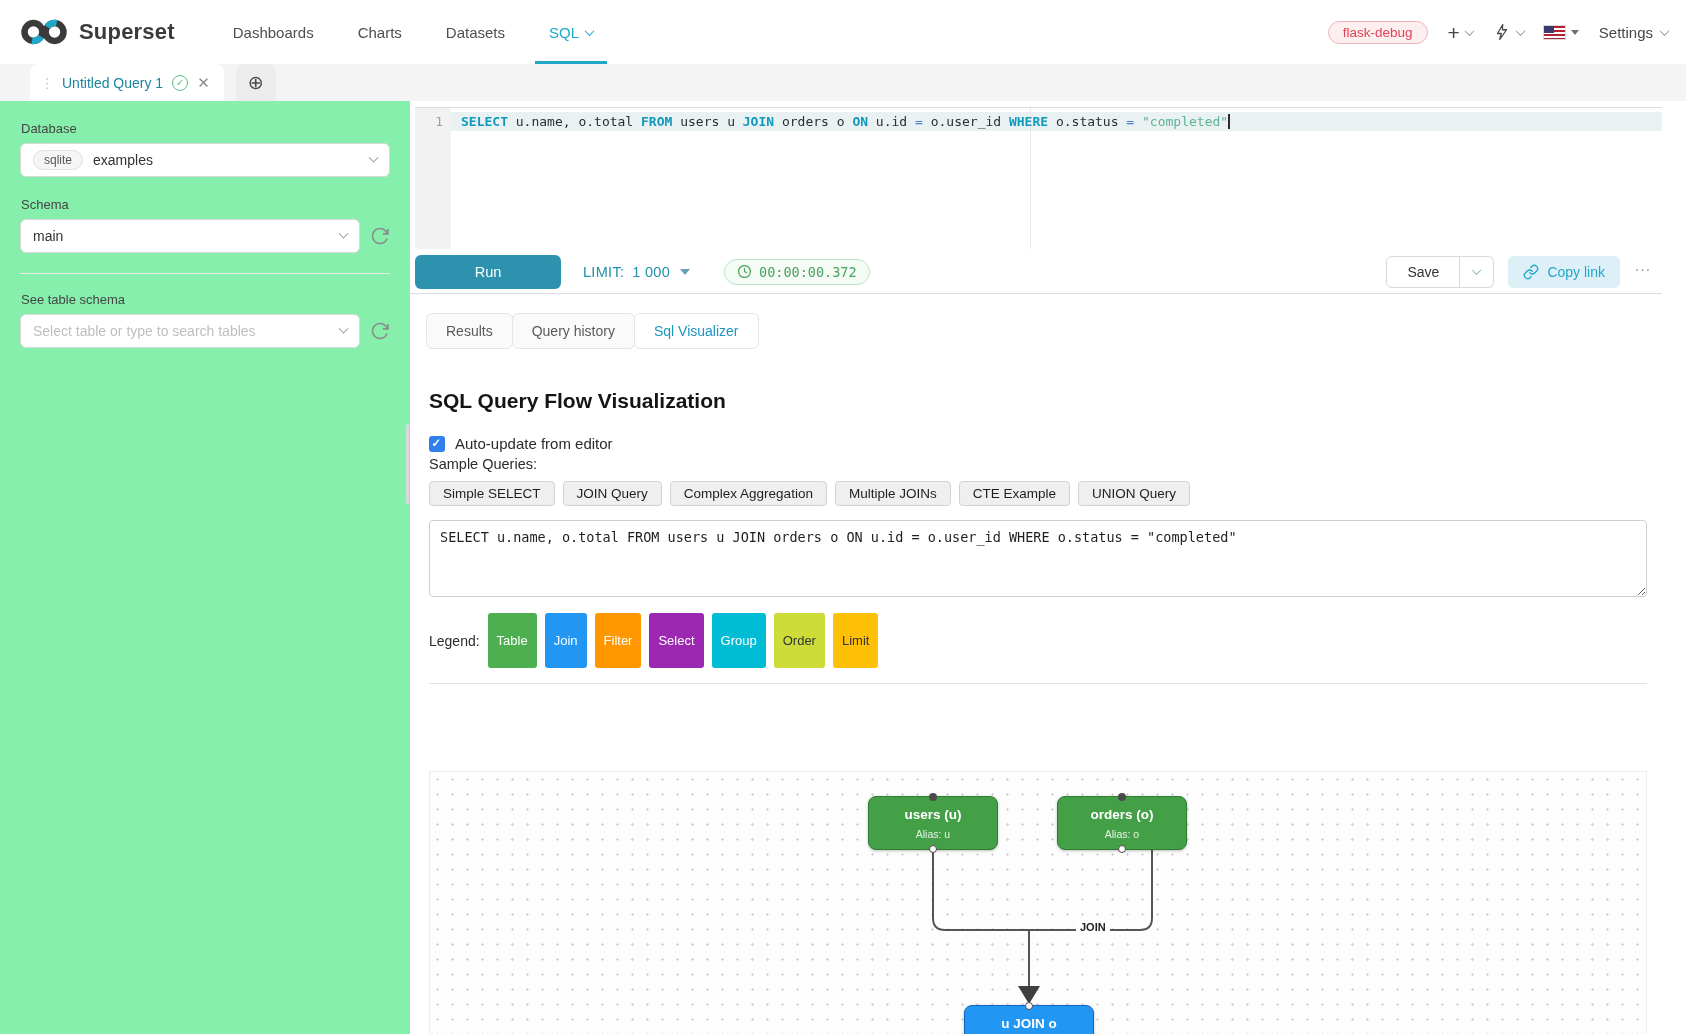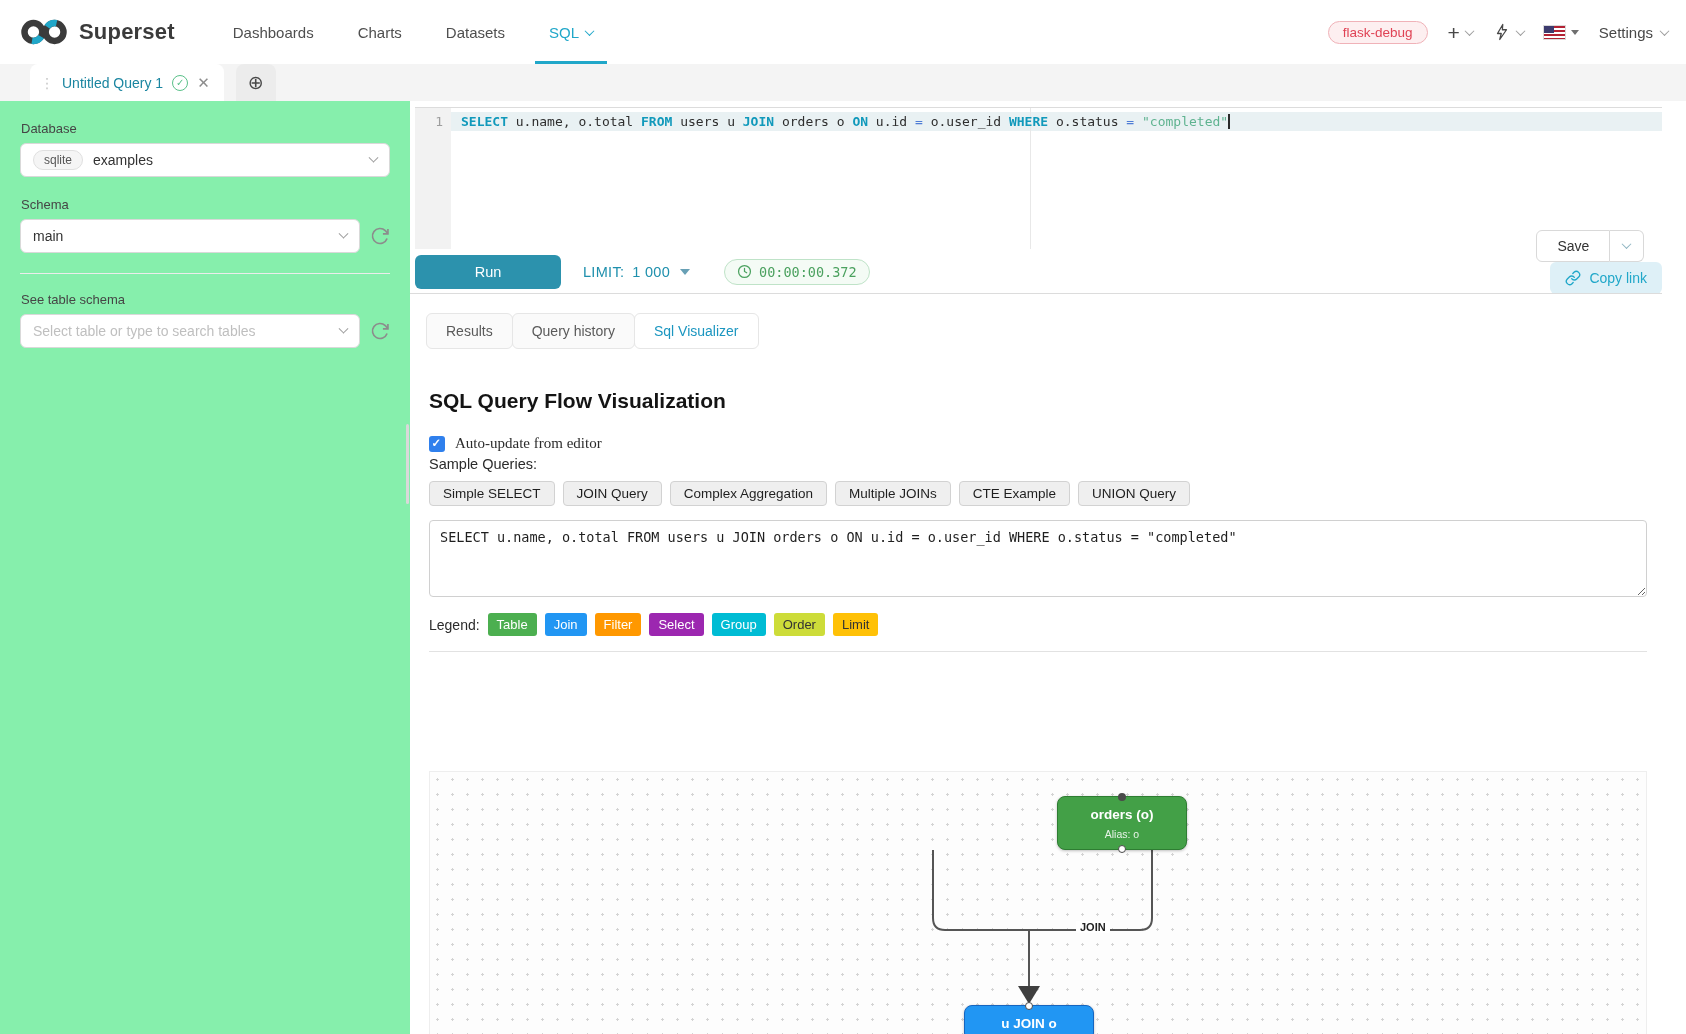--- a/index.html
+++ b/index.html
@@ -81,21 +81,21 @@
              display:flex; align-items:center; }
   .run-btn { width:146px; height:34px; background:#2c92ad; color:#fff; font-size:14.5px;
              border:none; border-radius:6px; cursor:pointer; font-family:inherit; }
   .limit-group { display:flex; align-items:center; gap:8px; margin-left:22px; cursor:pointer; }
   .limit-label, .limit-value { color:#1f90ad; font-size:14.5px; letter-spacing:.3px; }
   .limit-caret { width:0; height:0; border-left:5px solid transparent; border-right:5px solid transparent;
                  border-top:6px solid #68a0b5; margin-left:2px; }
   .timer-pill { margin-left:34px; display:flex; align-items:center; gap:7px; border:1px solid #bfe3c8;
                 background:#f4fbf5; border-radius:16px; padding:4px 12px; color:#4ba15f;
                 font-family:"DejaVu Sans Mono", monospace; font-size:13.5px; }
-  .right-tools { margin-left:auto; display:flex; align-items:flex-start;flex-direction:column; }
+  .right-tools { margin-left:auto; display:flex; align-items:flex-start; }
   .save-split { display:flex; height:32px; }
   .save-main { background:#fff; border:1px solid #d9d9d9; border-radius:6px 0 0 6px; padding:0 20px;
                font-size:14px; color:#333; cursor:pointer; font-family:inherit; }
   .save-caret { width:34px; background:#fff; border:1px solid #d9d9d9; border-left:none;
                 border-radius:0 6px 6px 0; display:flex; align-items:center; justify-content:center; cursor:pointer; }
   .save-caret .chev { border-color:#8fb5c2; }
   .copylink-btn { margin-left:14px; height:32px; display:flex; align-items:center; gap:8px;
                   background:#def0f7; border:none; border-radius:6px; padding:0 15px;
                   color:#20a7c9; font-size:14px; cursor:pointer; font-family:inherit; }
   .dots-btn { margin-left:14px; margin-right:10px; color:#a0a0a0; font-size:17px; letter-spacing:1px; cursor:pointer; }
@@ -105,32 +105,32 @@
   .drag-handle { position:absolute; left:1015px; top:297px; width:56px; cursor:row-resize; }
   .drag-handle i { display:block; height:2px; background:#cfcfcf; margin-bottom:3px; }
   .south { position:absolute; left:410px; top:294px; right:0; bottom:0; background:#fff; }
   .result-tabs { display:flex; gap:0; padding:19px 0 0 16px; }
   .rtab { height:36px; display:flex; align-items:center; padding:0 19px; font-size:14px; color:#5a5a5a;
           background:#fafafa; border:1px solid #e6e6e6; border-radius:6px; margin-right:-1px; cursor:pointer; }
   .rtab.active { background:#fff; color:#1b96c0; z-index:1; }
 
   .viz { position:relative; padding:0 0 0 19px; }
   .viz-title { margin-top:40px; font-size:21px; font-weight:bold; color:#141414; }
-  .auto-row { margin-top:22px; display:flex; align-items:center; gap:10px; font-size:15px; color:#2b2b2b;font-family:Liberation Serif, serif; }
+  .auto-row { margin-top:22px; display:flex; align-items:center; gap:10px; font-size:15px; color:#2b2b2b; }
   .cb { position:relative; width:16px; height:16px; background:#2f80ed; border-radius:3px; }
   .cb::after { content:"✓"; position:absolute; left:2.5px; top:0.5px; color:#fff; font-size:11.5px; font-weight:bold; }
   .sample-label { margin-top:4px; font-size:14.5px; color:#2b2b2b; }
   .sample-buttons { margin-top:9px; display:flex; gap:8px; }
   .sample-btn { background:#efefef; border:1px solid #d2d2d2; border-radius:4px; padding:4px 13px;
                 font-size:13.5px; color:#1f1f1f; cursor:pointer; font-family:inherit; }
   .sql-textarea { margin-top:14px; width:1218px; height:77px; border:1px solid #d0d0d0; border-radius:4px;
                   padding:8px 10px; font-family:"DejaVu Sans Mono", monospace; font-size:13.5px;
                   color:#1f1f1f; resize:vertical; }
   .legend-row { margin-top:12px; display:flex; align-items:center; gap:8px; font-size:14px; color:#2b2b2b; }
-  .legend-badge { border-radius:3px; padding:4px 9px; font-size:13px; color:#fff; }
+  .legend-badge { border-radius:3px; padding:20px 9px; font-size:13px; color:#fff; }
   .viz-hr { border:none; border-top:1px solid #e2e2e2; margin:15px 39px 0 0; width:1218px; }
 
   
   .flow-canvas { position:absolute; left:19px; top:382px; width:1218px; height:359px;
                  background-color:#fdfdfd; border:1px solid #eee;
                  background-image:radial-gradient(#d4d4d4 1.1px, transparent 1.2px);
                  background-size:15px 15px; overflow:hidden; }
   .flow-edges { position:absolute; left:0; top:0; }
   .flow-node { position:absolute; width:130px; border-radius:8px; color:#fff; text-align:center;
                padding:10px 6px 9px; box-shadow:0 1px 3px rgba(0,0,0,.25); cursor:grab; }
@@ -336,20 +336,26 @@
       <div class="flow-canvas">
         <svg class="flow-edges" width="1218" height="359">
           <path d="M503,78 L503,146 Q503,158 515,158 L599,158" fill="none" stroke="#555" stroke-width="2"></path>
           <path d="M722,78 L722,146 Q722,158 710,158 L599,158" fill="none" stroke="#555" stroke-width="2"></path>
           <path d="M599,158 L599,219" fill="none" stroke="#555" stroke-width="2"></path>
           <polygon points="588,214 610,214 599,232" fill="#3f3f3f"></polygon>
           <path d="M599,291 L599,359" fill="none" stroke="#555" stroke-width="2"></path>
         </svg>
         <div class="edge-label">JOIN</div>
 
+        <div class="flow-node node-green" style="left:438px; top:24px;">
+          <span class="handle top dark"></span>
+          <div class="nd-title">users (u)</div>
+          <div class="nd-sub">Alias: u</div>
+          <span class="handle bottom light"></span>
+        </div>
 
         <div class="flow-node node-green" style="left:627px; top:24px;">
           <span class="handle top dark"></span>
           <div class="nd-title">orders (o)</div>
           <div class="nd-sub">Alias: o</div>
           <span class="handle bottom light"></span>
         </div>
 
         <div class="flow-node node-blue" style="left:534px; top:233px;">
           <span class="handle top light"></span>

